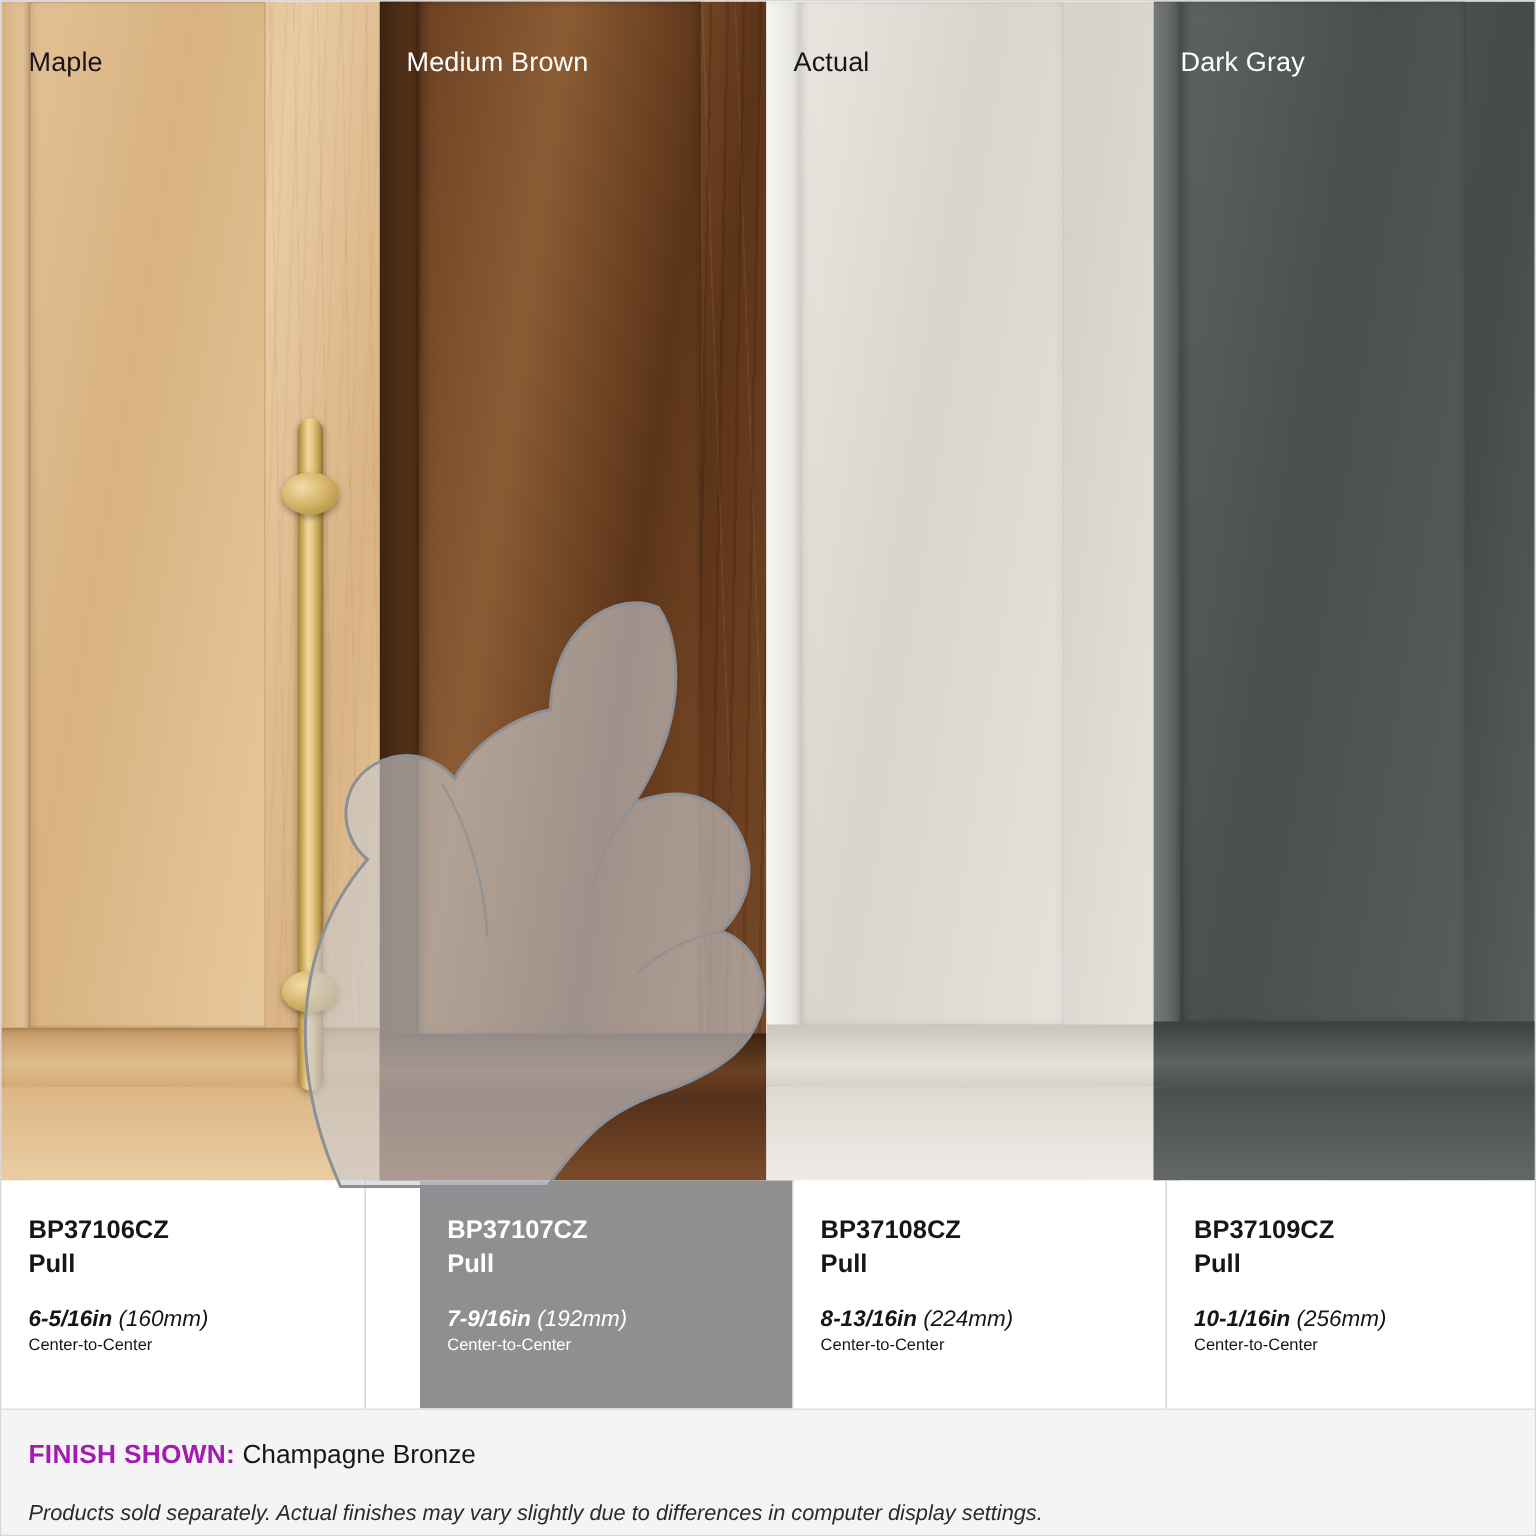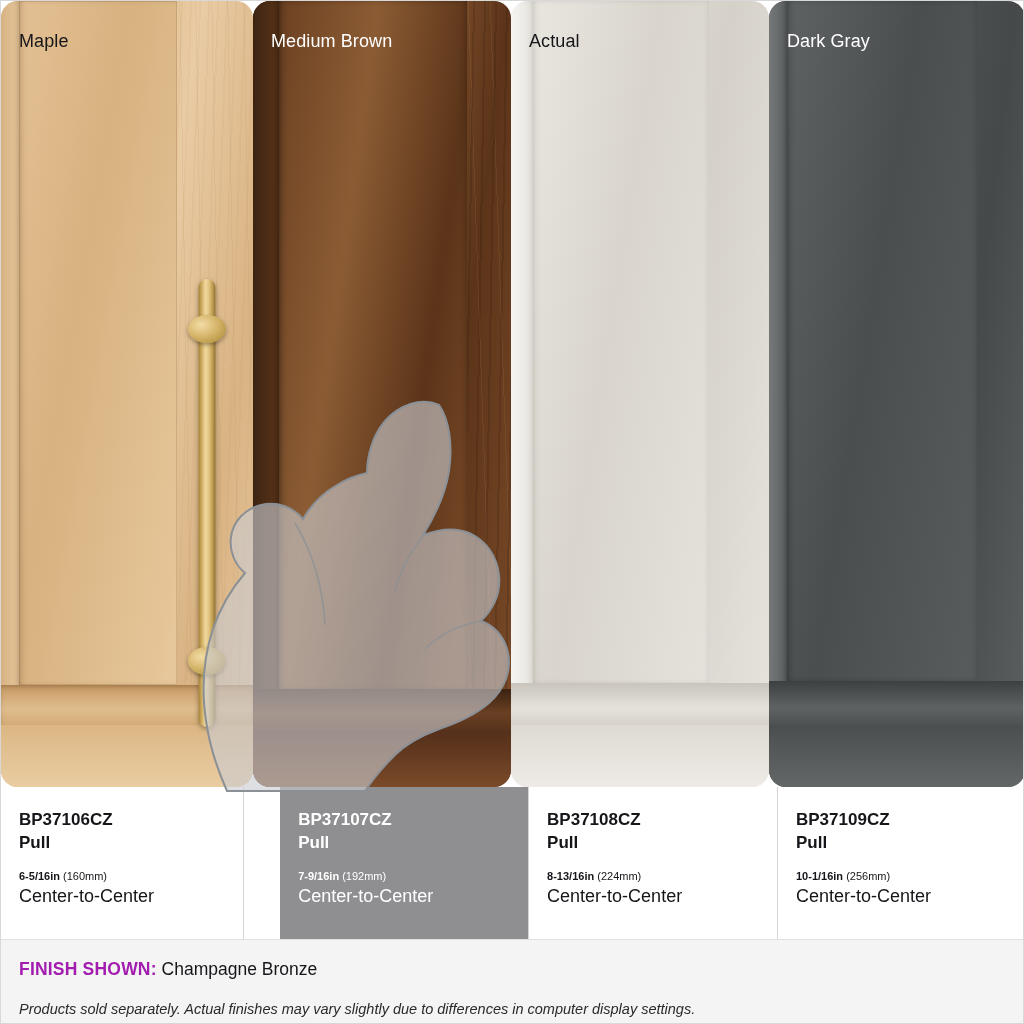--- a/index.html
+++ b/index.html
@@ -26,21 +26,20 @@
     position: absolute;
     left: 0; top: 0;
     width: 1024px;
     height: 786px;
     display: flex;
   }
   .panel {
     position: relative;
     height: 100%;
     overflow: hidden;
-    border-radius: 17px;
   }
   .panel-label {
     position: absolute;
     top: 30px;
     left: 18px;
     font-size: 18px;
     color: #16161a;
     z-index: 30;
     letter-spacing: .1px;
   }
@@ -227,26 +226,27 @@
     font-weight: bold;
     line-height: 1.35;
   }
   .cap .type {
     font-size: 17px;
     font-weight: bold;
     line-height: 1.35;
     margin-bottom: 14px;
   }
   .cap .dim {
-    font-size: 11px;
+    font-size: 15px;
     line-height: 1.4;
+    font-style: italic;
   }
   .cap .dim b { font-weight: bold; }
   .cap .ctc {
-    font-size: 18px;
+    font-size: 11px;
     line-height: 1.4;
   }
   .cap-divider {
     position: absolute;
     top: 0; right: 0;
     width: 1px; height: 100%;
     background: #d5d5d5;
   }
 
   

